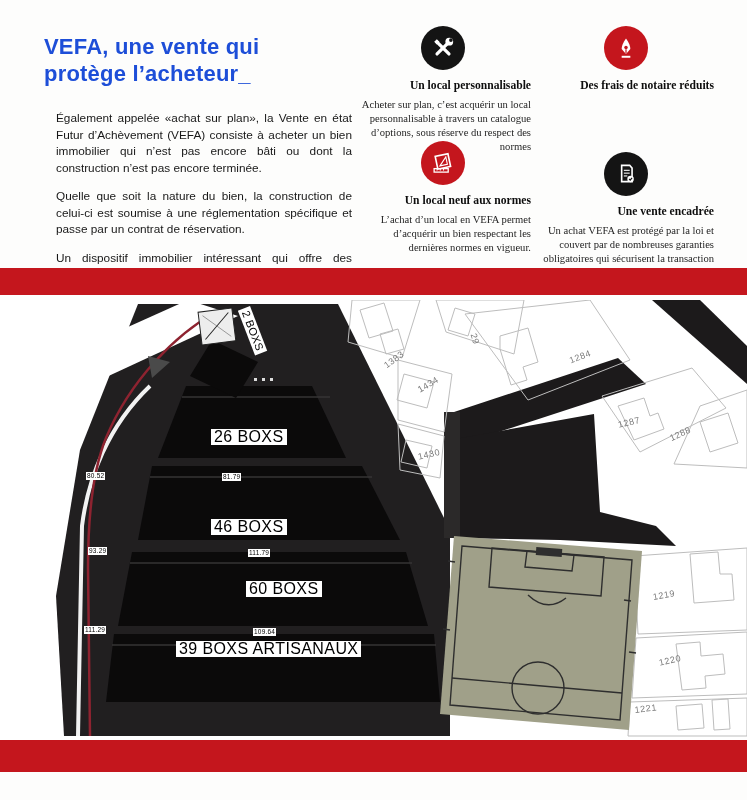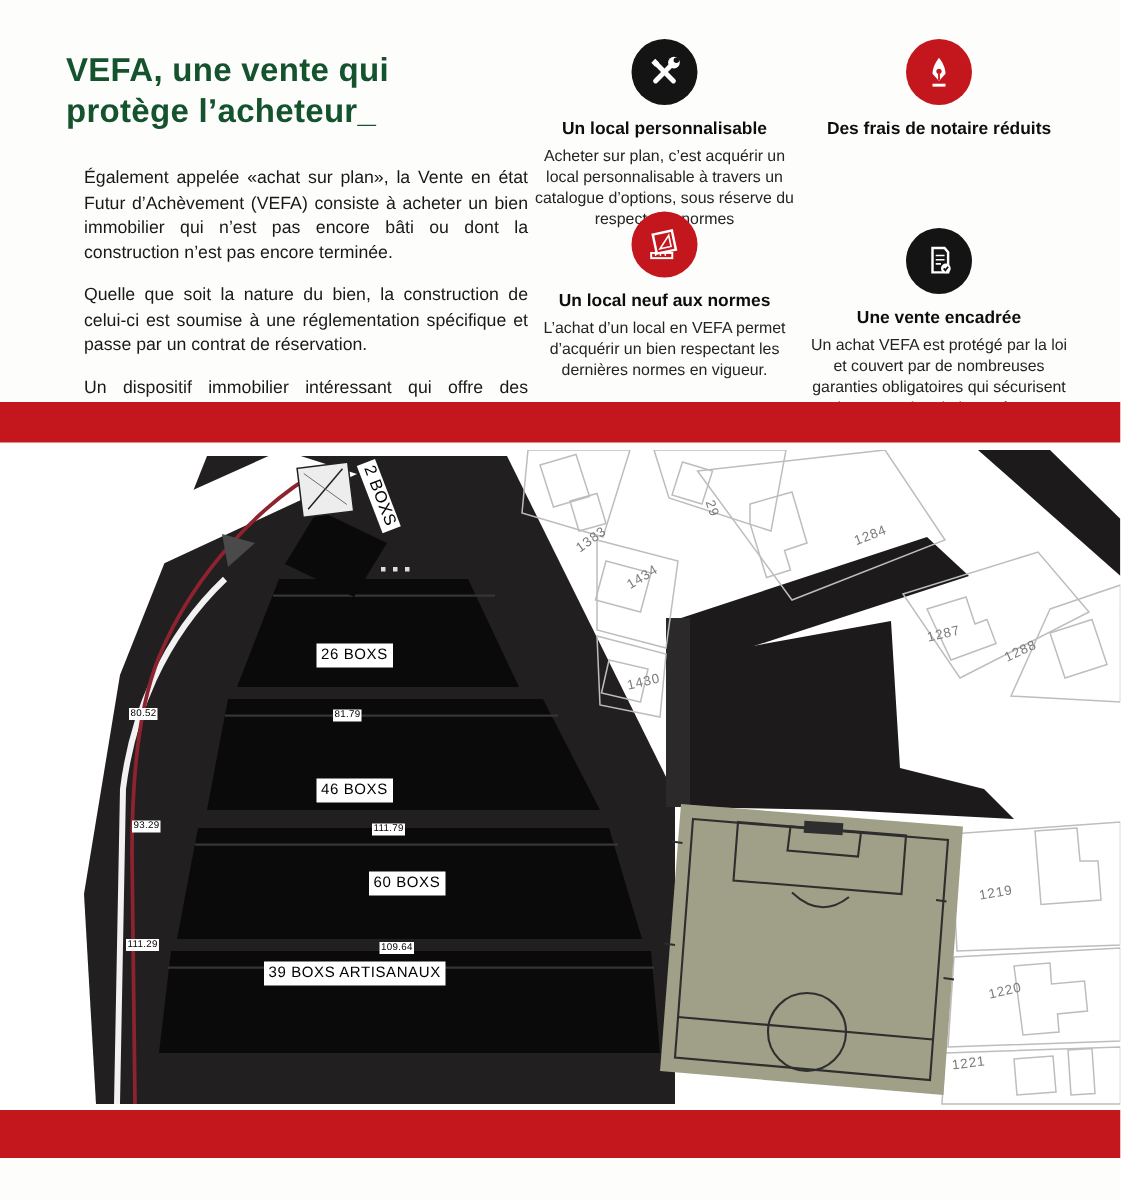--- a/index.html
+++ b/index.html
@@ -5,30 +5,30 @@
   html,body{margin:0;padding:0;}
   body{
     width:747px;height:800px;position:relative;overflow:hidden;
     background:#fdfdfc;
     font-family:"Liberation Sans", sans-serif;
     color:#141414;
   }
   
   .title{
     position:absolute;left:44px;top:34px;width:330px;
-    font-size:22px;font-weight:bold;line-height:1.22;color:#14532d;
+    font-size:22px;font-weight:bold;line-height:1.22;color:#1d4ed8;
     letter-spacing:.2px;
   }
   .intro{
     position:absolute;left:44px;top:98px;width:320px;
     font-size:11.8px;line-height:1.4;text-align:justify;color:#181818;
   }
   .intro p{margin:12px;}
   
-  .feature{position:absolute;width:176px;text-align:center;}
+  .feature{position:absolute;width:176px;text-align:right;font-family:Liberation Serif, serif;}
   .f1{left:355px;top:26px;}
   .f2{left:538px;top:26px;}
   .f3{left:355px;top:141px;}
   .f4{left:538px;top:152px;}
   .fcircle{
     width:44px;height:44px;border-radius:50%;margin:0 auto 9px auto;
     display:flex;align-items:center;justify-content:center;
   }
   .fcircle.black{background:#141414;}
   .fcircle.red{background:#c4161d;}
@@ -36,21 +36,21 @@
   .ftext{font-size:10.6px;line-height:1.32;color:#242424;}
   
   .band{position:absolute;left:0;width:747px;background:#c4161d;}
   .band.top{top:268px;height:27px;}
   .band.bottom{top:740px;height:32px;}
   
   #siteplan{position:absolute;left:0;top:300px;width:747px;height:440px;background:#fff;}
   #siteplan svg{position:absolute;left:0;top:0;}
   .bx{
     position:absolute;background:#fff;color:#000;white-space:nowrap;
-    font-size:10px;line-height:16px;padding:0 3px;letter-spacing:.4px;
+    font-size:16px;line-height:16px;padding:0 3px;letter-spacing:.4px;
   }
   .bx.rot{transform-origin:0 0;transform:rotate(69deg);font-size:11px;line-height:13px;}
   .dim{
     position:absolute;background:#fff;color:#000;white-space:nowrap;
     font-size:6.5px;line-height:8px;padding:0 1px;letter-spacing:.2px;
   }
   .pnum{
     position:absolute;color:#7b7b7b;white-space:nowrap;
     font-size:9px;letter-spacing:.6px;transform-origin:0 0;
   }

